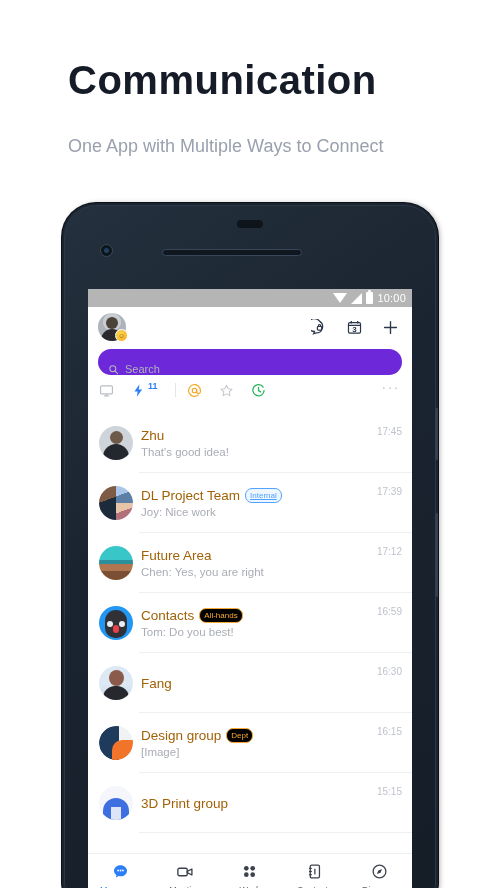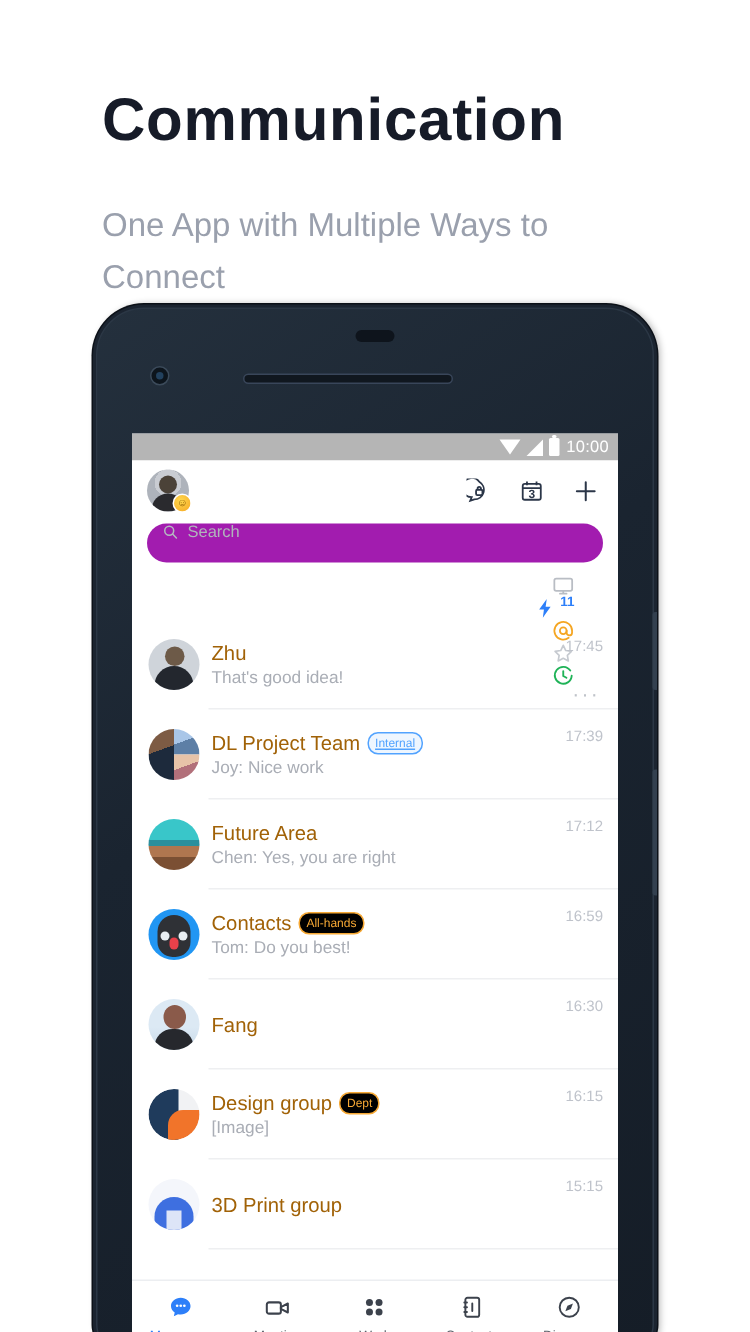--- a/index.html
+++ b/index.html
@@ -12,21 +12,21 @@
   .page { position: relative; width: 448px; height: 888px; background: #fff; }
 
   
   .heading {
     position: absolute; left: 68px; top: 58px;
     font-size: 40px; font-weight: 700; letter-spacing: .5px;
     color: #161b28; line-height: 1.1;
   }
   .subheading {
     position: absolute; left: 68px; top: 132px; width: 330px;
-    font-size: 22px; font-weight: 400; color: #9aa0ad; line-height: 1.6;
+    font-size: 18px; font-weight: 400; color: #9aa0ad; line-height: 1.6;
   }
 
   
   .phone {
     position: absolute; left: 62px; top: 203px;
     width: 376px; height: 700px;
     background: #1b2430;
     border-radius: 34px 34px 20px 20px;
     box-shadow: 0 0 0 1px #0c1118, 2px 0 5px rgba(0,0,0,.28);
     overflow: hidden;
@@ -122,29 +122,29 @@
     display:flex; align-items:center; justify-content:center;
     font-size:7px; line-height:1; color:#8a5a00;
   }
   .appbar-spacer { flex: 1; }
   .appbar-actions { display: flex; align-items: center; gap: 18px; }
   .ic { color: #2b3648; display:flex; align-items:center; justify-content:center; }
 
   
   .searchwrap { padding: 2px 10px 8px 10px; background:#fff; }
   .searchbar {
-    height: 26px; border-radius: 13px; background: #a21caf;
-    display: flex; align-items: flex-start; gap: 6px; padding: 0 10px;
+    height: 26px; border-radius: 13px; background: #6d28d9;
+    display: flex; align-items: flex-end; gap: 6px; padding: 0 10px;
   }
   .search-ph { font-size: 11px; color: #b0b4bb; }
 
   
   .filterrow {
-    height: 30px; display: flex; align-items: flex-end;
-    padding: 0 12px 0 11px; background: #fff; gap: 0; flex-direction: column;
+    height: 30px; display: flex; align-items: flex-start;
+    padding: 0 12px 0 11px; background: #fff; gap: 0;
   }
   .f-item { display:flex; align-items:flex-start; margin-right:17px; position:relative; }
   .f-badge { font-size: 9px; color: #2d7ff9; font-weight: 600; margin-left: 2px; line-height:1; margin-top:-1px;}
   .f-div { width:1px; height:14px; background:#e3e5e8; margin:0 11px 0 0; }
   .filler { flex: 1; }
   .dots { color:#bfc3c9; font-size:14px; letter-spacing:1.5px; line-height:8px; }
 
   
   .chatlist { background:#fff; }
   .row {

